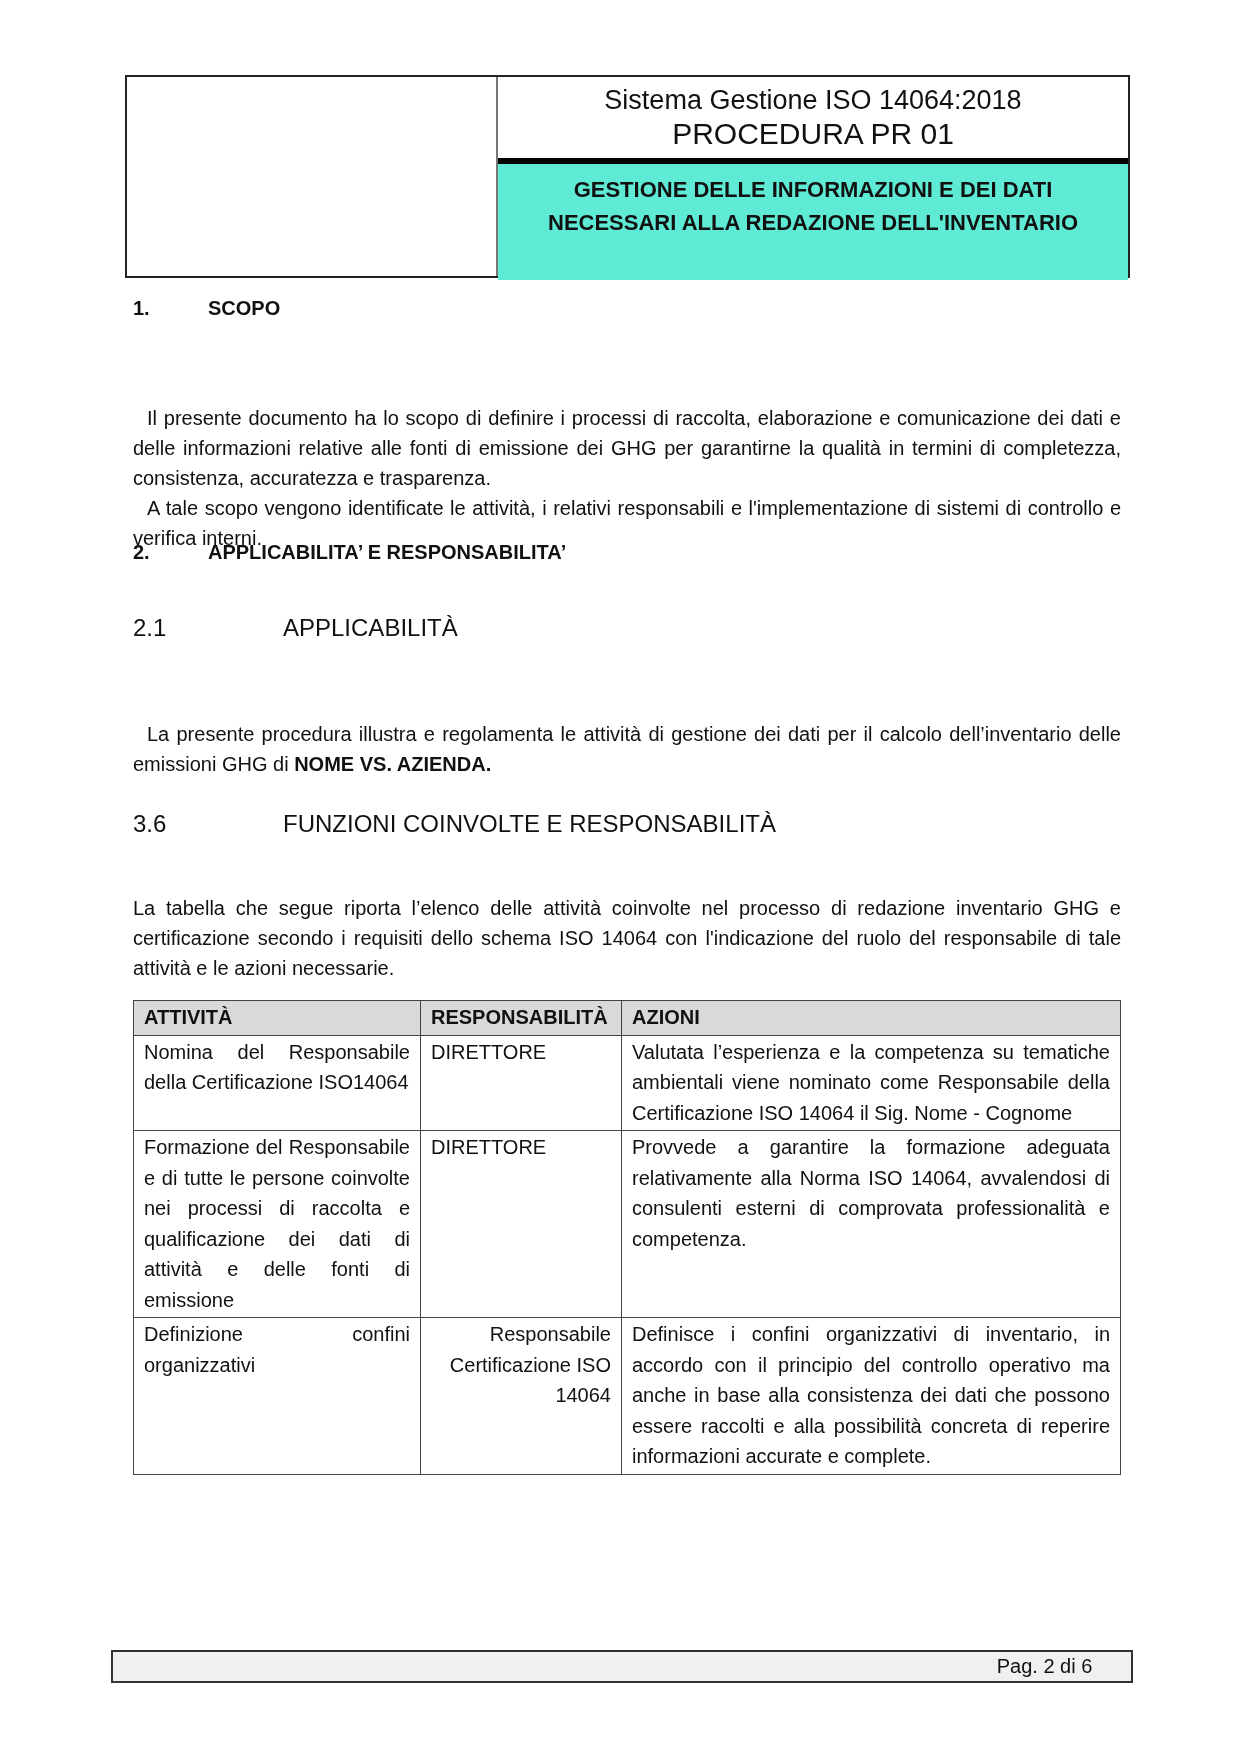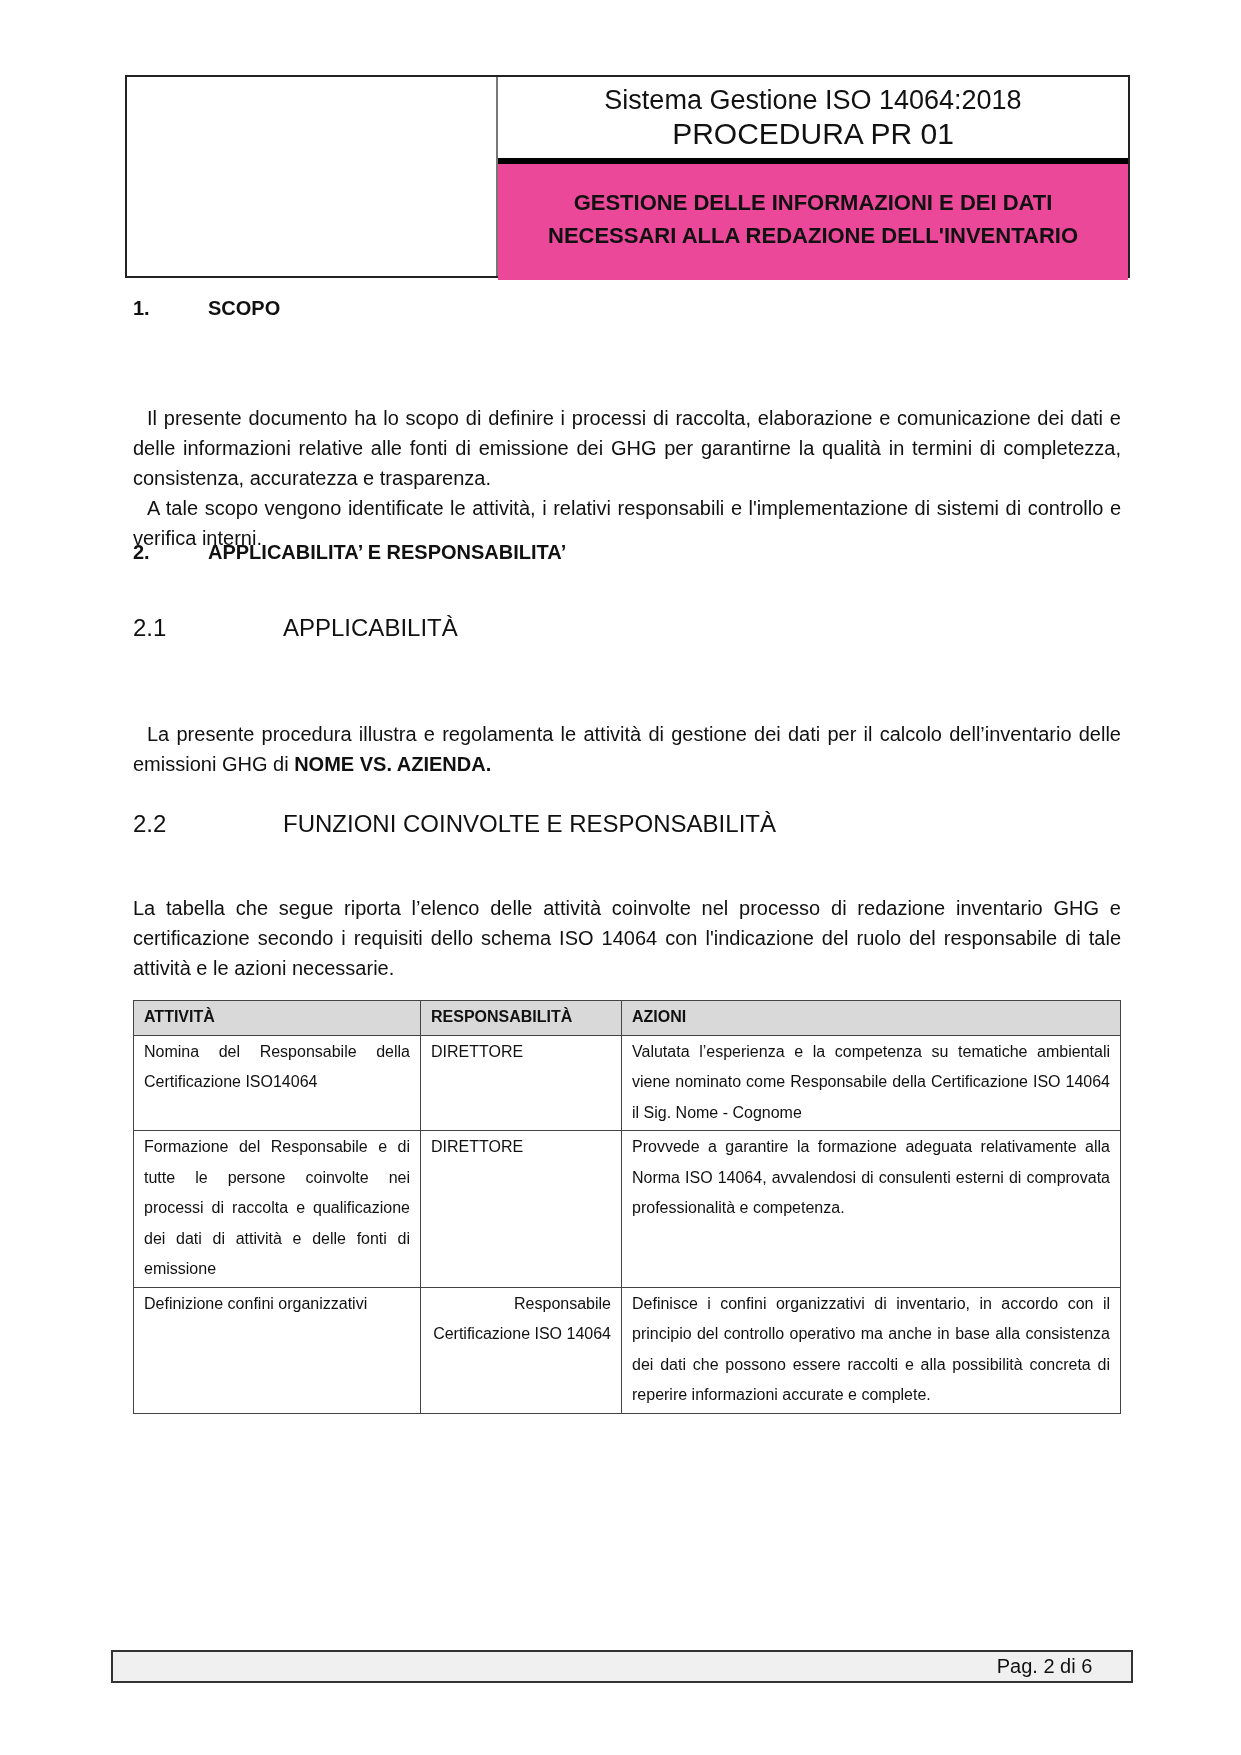--- a/index.html
+++ b/index.html
@@ -7,32 +7,32 @@
          font-family: "Liberation Sans", sans-serif; color: #111; }
   .abs { position: absolute; }
 
   
   .hdr { left: 125px; top: 75px; width: 1005px; height: 203px; border: 2px solid #222; box-sizing: border-box; }
   .hdr-logo { position: absolute; left: 0; top: 0; width: 369px; height: 199px; border-right: 2px solid #777; }
   .hdr-right { position: absolute; left: 371px; top: 0; right: 0; height: 199px; }
   .hdr-top { height: 81px; border-bottom: 6px solid #000000; text-align: center; }
   .hdr-sys { font-size: 27px; padding-top: 6px; line-height: 34px; }
   .hdr-proc { font-size: 30px; font-weight: normal; line-height: 34px; }
-  .hdr-bot { background: #ec4899; height: 116px; text-align: center; font-weight: bold; font-size: 22px; line-height: 33px; padding-top: 22px; box-sizing: border-box; }
+  .hdr-bot { background: #5eead4; height: 116px; text-align: center; font-weight: bold; font-size: 22px; line-height: 33px; padding-top: 9px; box-sizing: border-box; }
 
   
   .h1 { font-weight: bold; font-size: 20px; }
   .h1 .num { display: inline-block; width: 75px; }
   .h2 { font-size: 24px; }
   .h2 .num { display: inline-block; width: 150px; }
   .para { left: 133px; width: 988px; font-size: 20px; line-height: 30px; text-align: justify; }
   .indent { text-indent: 14px; margin-top: 40px; }
 
   
-  table.main { position: absolute; left: 133px; top: 1000px; width: 988px; border-collapse: collapse; font-size: 16px; line-height: 30.5px; }
+  table.main { position: absolute; left: 133px; top: 1000px; width: 988px; border-collapse: collapse; font-size: 20px; line-height: 30.5px; }
   table.main th, table.main td { border: 1.5px solid #444; vertical-align: top; padding: 1px 10px 2px 10px; }
   table.main th { background: #d9d9d9; text-align: left; font-weight: bold; }
   table.main td { text-align: justify; }
   .c1 { width: 266px; }
   .c2 { width: 180px; }
 
   
   .ftr { left: 111px; top: 1650px; width: 1022px; height: 33px; border: 2px solid #333; box-sizing: border-box; background: #f0f0f0; font-size: 20px; }
   .ftr-left { position: absolute; left: 0; top: 0; width: 843px; height: 29px; border-right: 1.5px solid #333; padding-left: 6px; line-height: 29px; }
   .ftr-right { position: absolute; left: 845px; right: 0; top: 0; height: 29px; line-height: 29px; text-align: center; }
@@ -66,21 +66,21 @@
 </div>
 
 <div class="abs h2" style="left:133px; top:614px;">
   <span class="num">2.1</span><span>APPLICABILITÀ</span>
 </div>
 <div class="abs para indent" style="top:679px;">
   <span>La presente procedura illustra e regolamenta le attività di gestione dei dati per il calcolo dell’inventario delle emissioni GHG di </span><span class="b">NOME VS. AZIENDA.</span>
 </div>
 
 <div class="abs h2" style="left:133px; top:810px;">
-  <span class="num">2.2</span><span>FUNZIONI COINVOLTE E RESPONSABILITÀ</span>
+  <span class="num">3.6</span><span>FUNZIONI COINVOLTE E RESPONSABILITÀ</span>
 </div>
 <div class="abs para" style="top:893px;">La tabella che segue riporta l’elenco delle attività coinvolte nel processo di redazione inventario GHG e certificazione secondo i requisiti dello schema ISO 14064 con l'indicazione del ruolo del responsabile di tale attività e le azioni necessarie.</div>
 
 <table class="main">
   <thead>
     <tr>
       <th class="c1">ATTIVITÀ</th>
       <th class="c2">RESPONSABILITÀ</th>
       <th>AZIONI</th>
     </tr>

